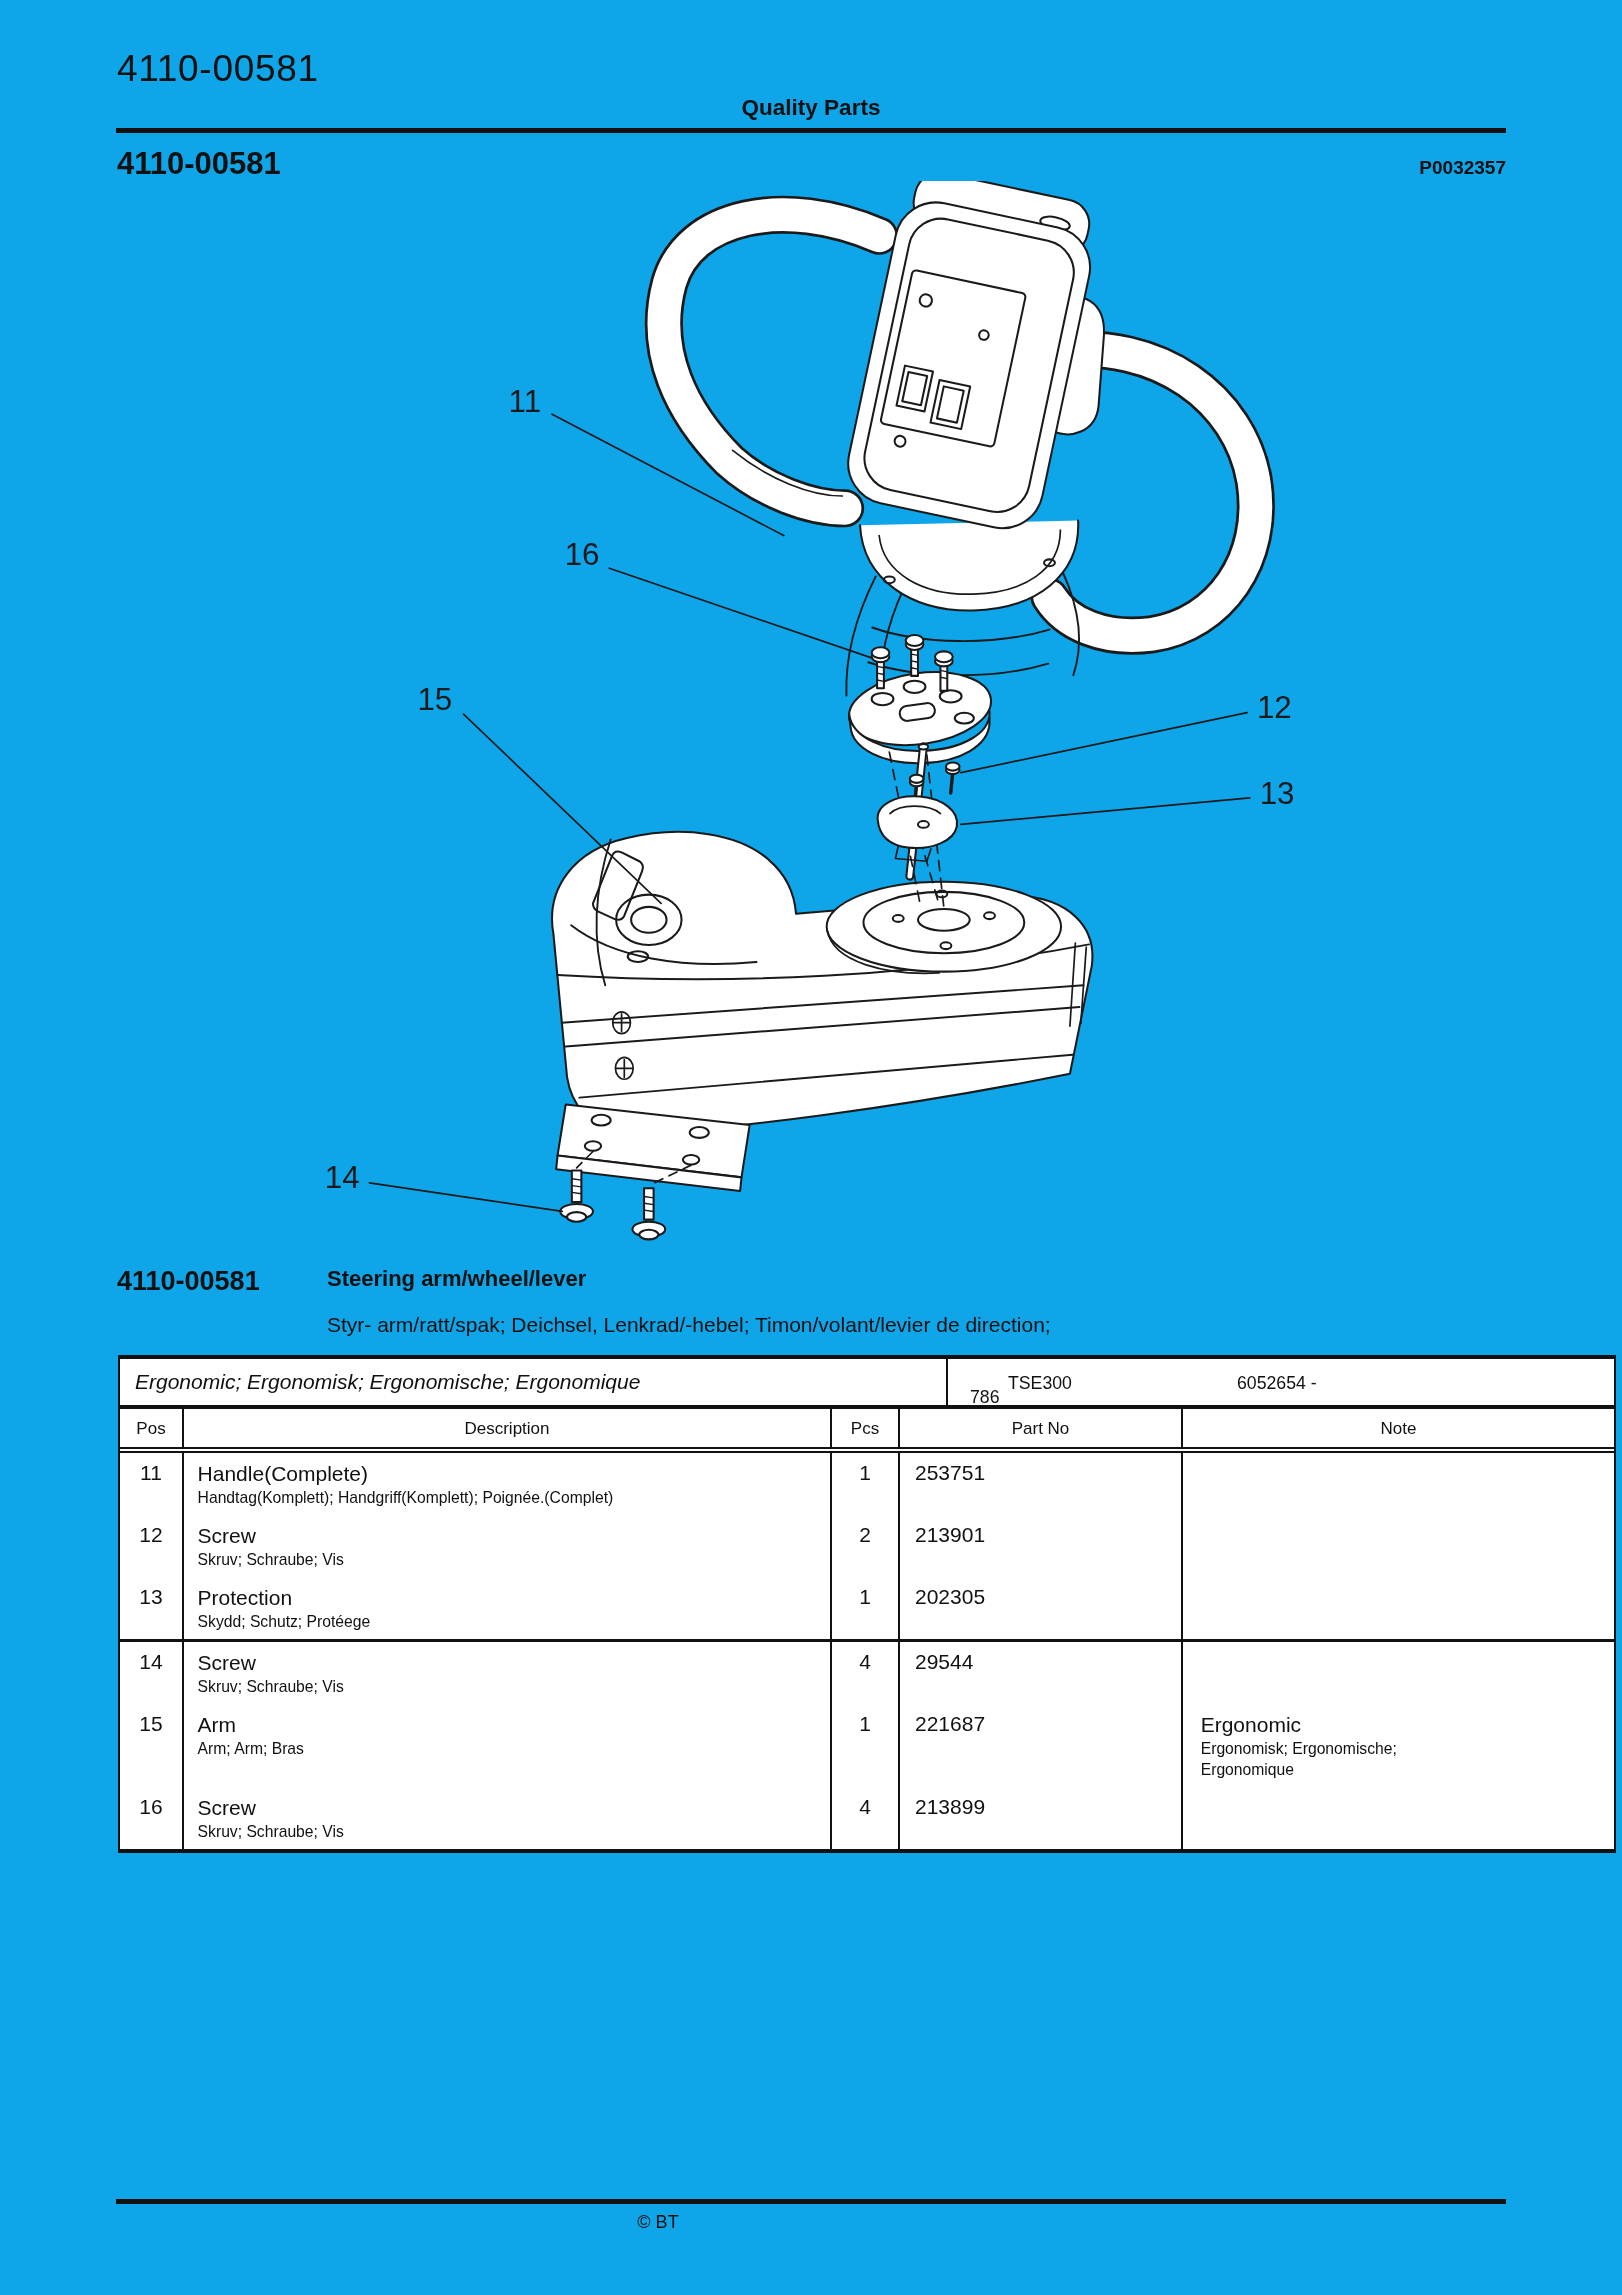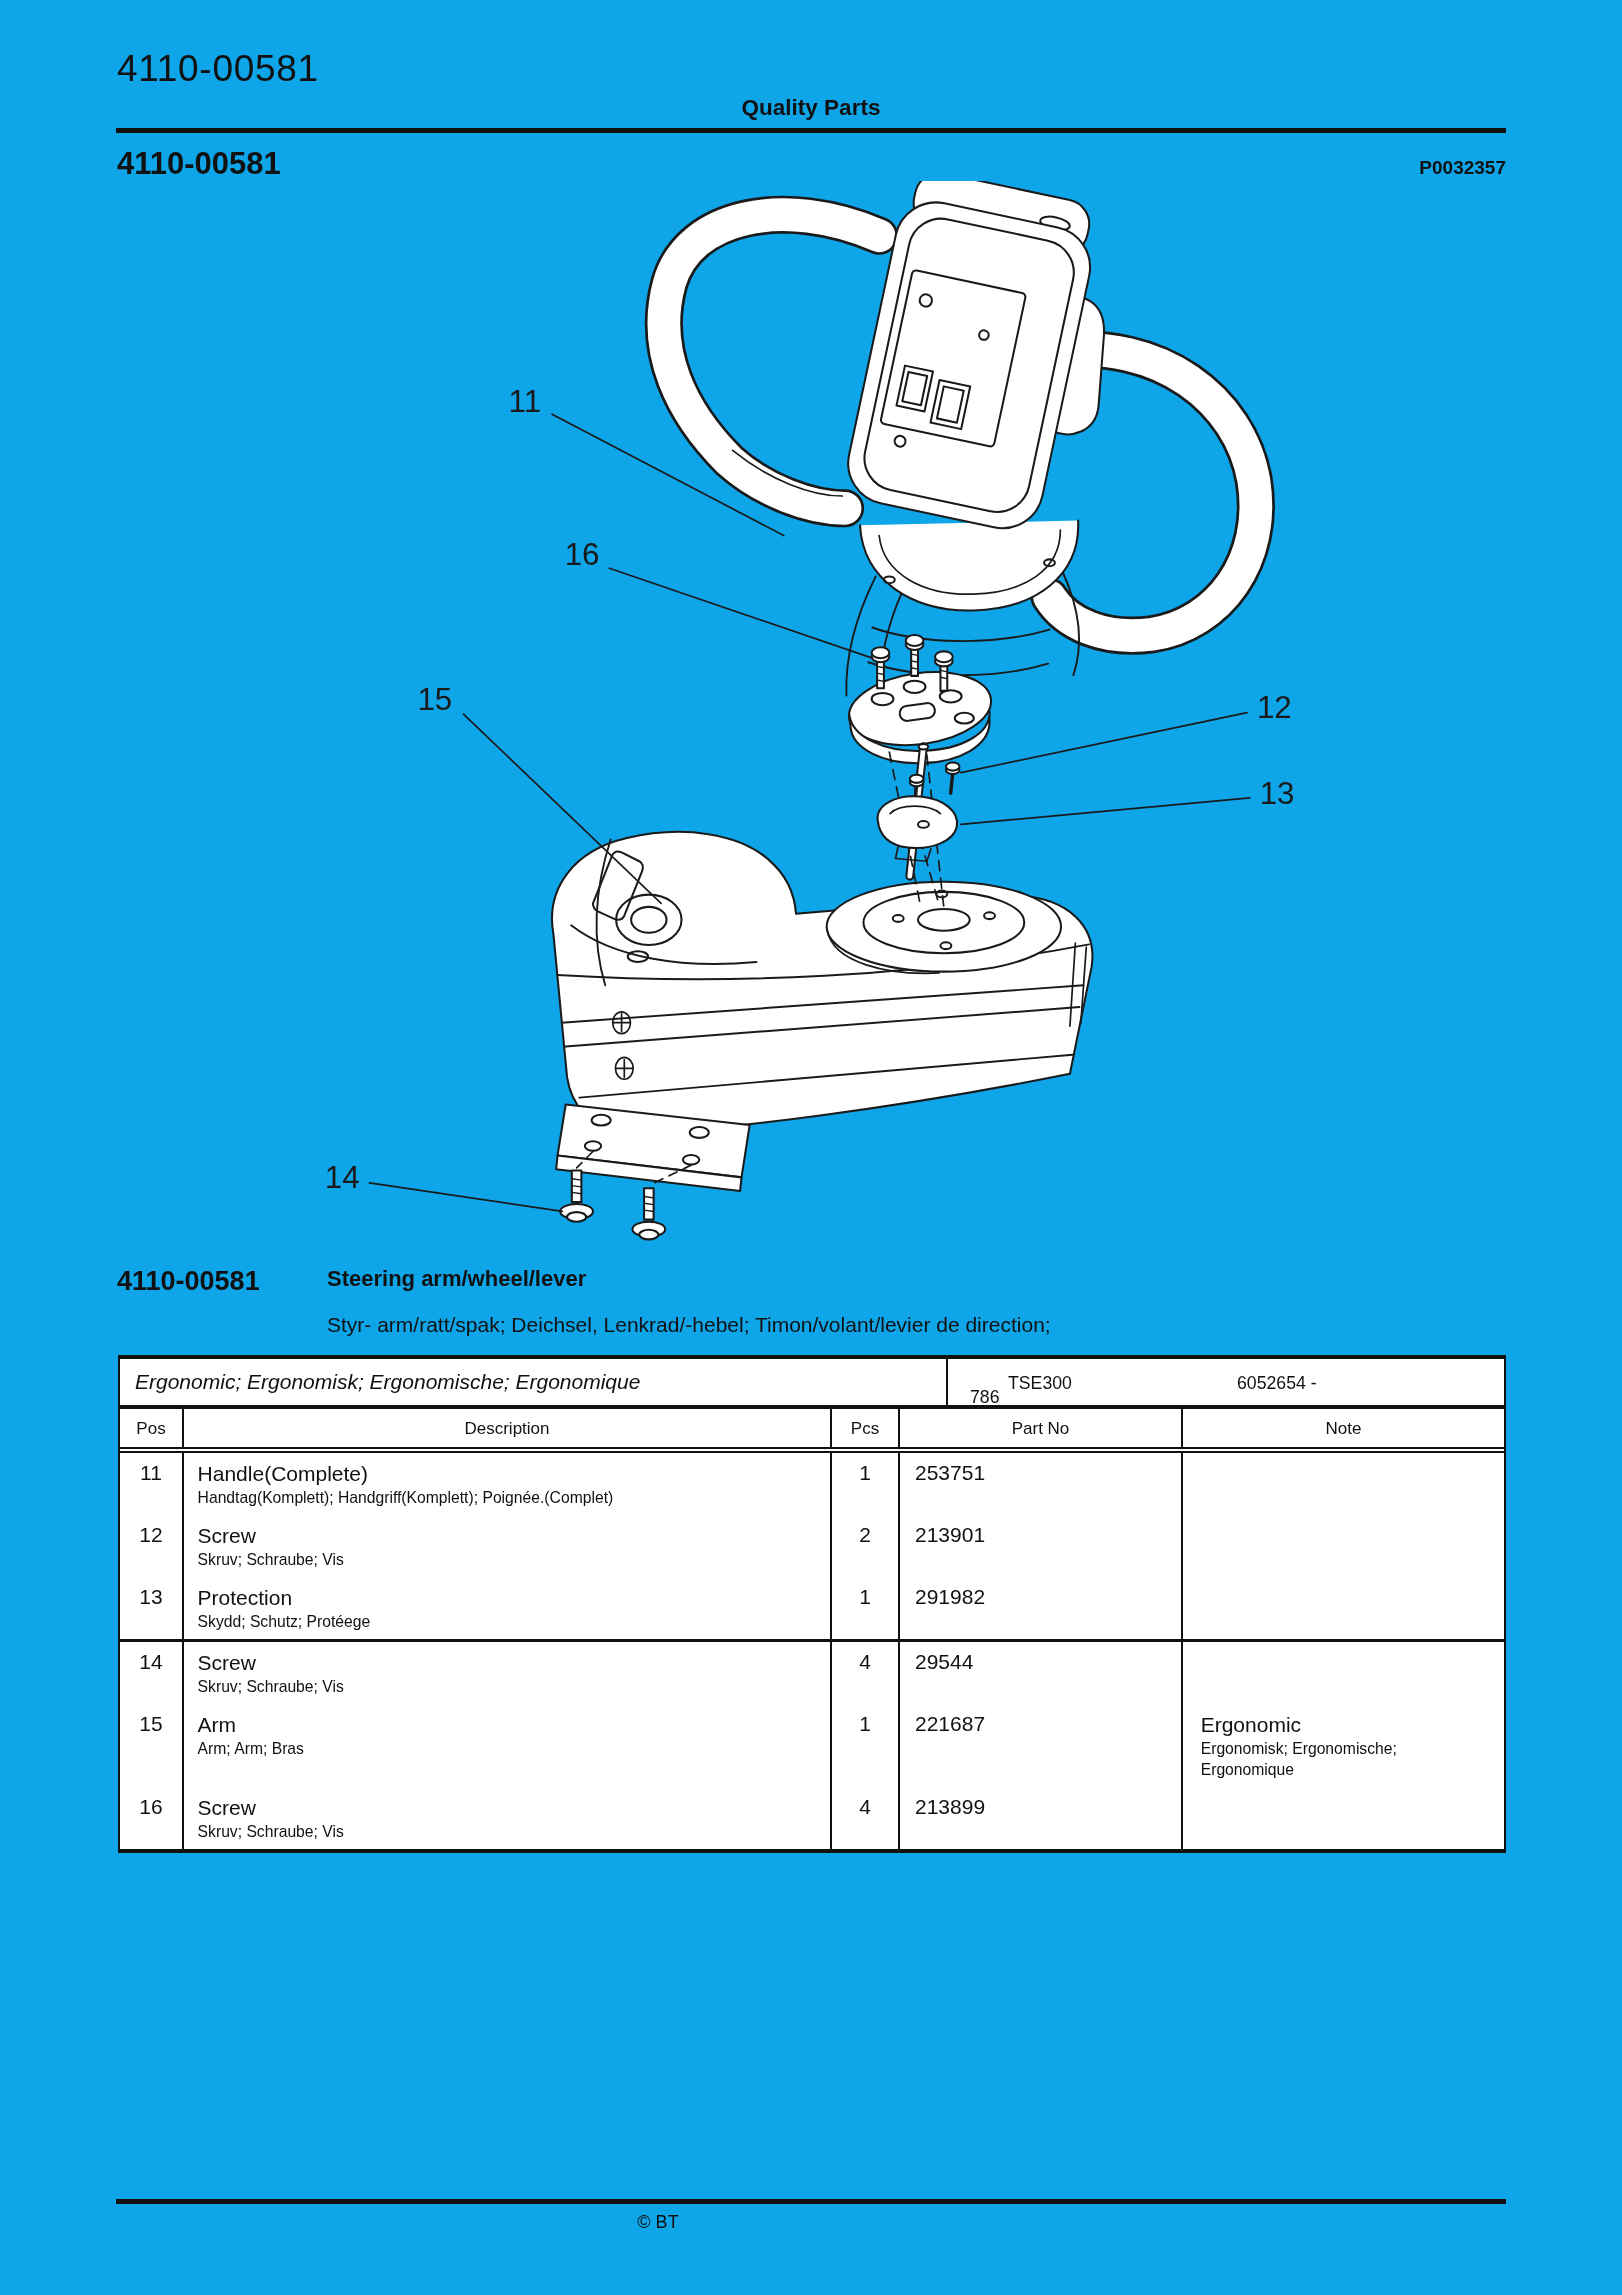--- a/index.html
+++ b/index.html
@@ -18,21 +18,21 @@
   
   .diagram{left:116px; top:181px;}
   .diagram text{font-family:"Liberation Sans", sans-serif; font-size:46px; fill:#1a1a1a;}
   
   .sec-code{left:117px; top:1266px; font-size:27px; font-weight:bold;}
   .sec-title{left:327px; top:1266px; font-size:22px; font-weight:bold;}
   .sec-date{left:116px; top:1273px; width:1390px; text-align:right; font-size:19px; font-weight:bold;}
   .sec-sub{left:327px; top:1313px; font-size:21px;}
   
   .ptable{
-    left:118px; top:1355px; width:1388px; box-sizing:border-box;
+    left:118px; top:1355px; width:1498px; box-sizing:border-box;
     border:2px solid #111; border-top-width:4.8px; border-bottom-width:4.8px;
     background:#fff;
   }
   .variant-row{display:grid; grid-template-columns:828px 1fr; border-bottom:4.1px solid #111;}
   .variant-cell{box-sizing:border-box; border-right:2px solid #111; padding:11px 0 9.5px 15px;
     font-size:21px; font-style:italic; min-height:46px;}
   .model-cell{position:relative; min-height:46px; font-size:17.7px;}
   .model-cell .m1{position:absolute; left:22px;  top:28px;}
   .model-cell .m2{position:absolute; left:60px; top:13.6px;}
   .model-cell .m3{position:absolute; left:289px; top:13.6px;}
@@ -303,21 +303,21 @@
       </div>
     </div>
 
     <div class="hgrid t-row">
       <div class="b-cell c-pos">13</div>
       <div class="b-cell c-desc">
         <div class="main-line">Protection</div>
         <div class="sub-line">Skydd; Schutz; Protéege</div>
       </div>
       <div class="b-cell c-pcs">1</div>
-      <div class="b-cell c-part">291982</div>
+      <div class="b-cell c-part">202305</div>
       <div class="b-cell c-note">
         <div class="main-line"></div>
         <div class="sub-line note-sub"></div>
       </div>
     </div>
 
     <div class="hgrid t-row group-break">
       <div class="b-cell c-pos">14</div>
       <div class="b-cell c-desc">
         <div class="main-line">Screw</div>

